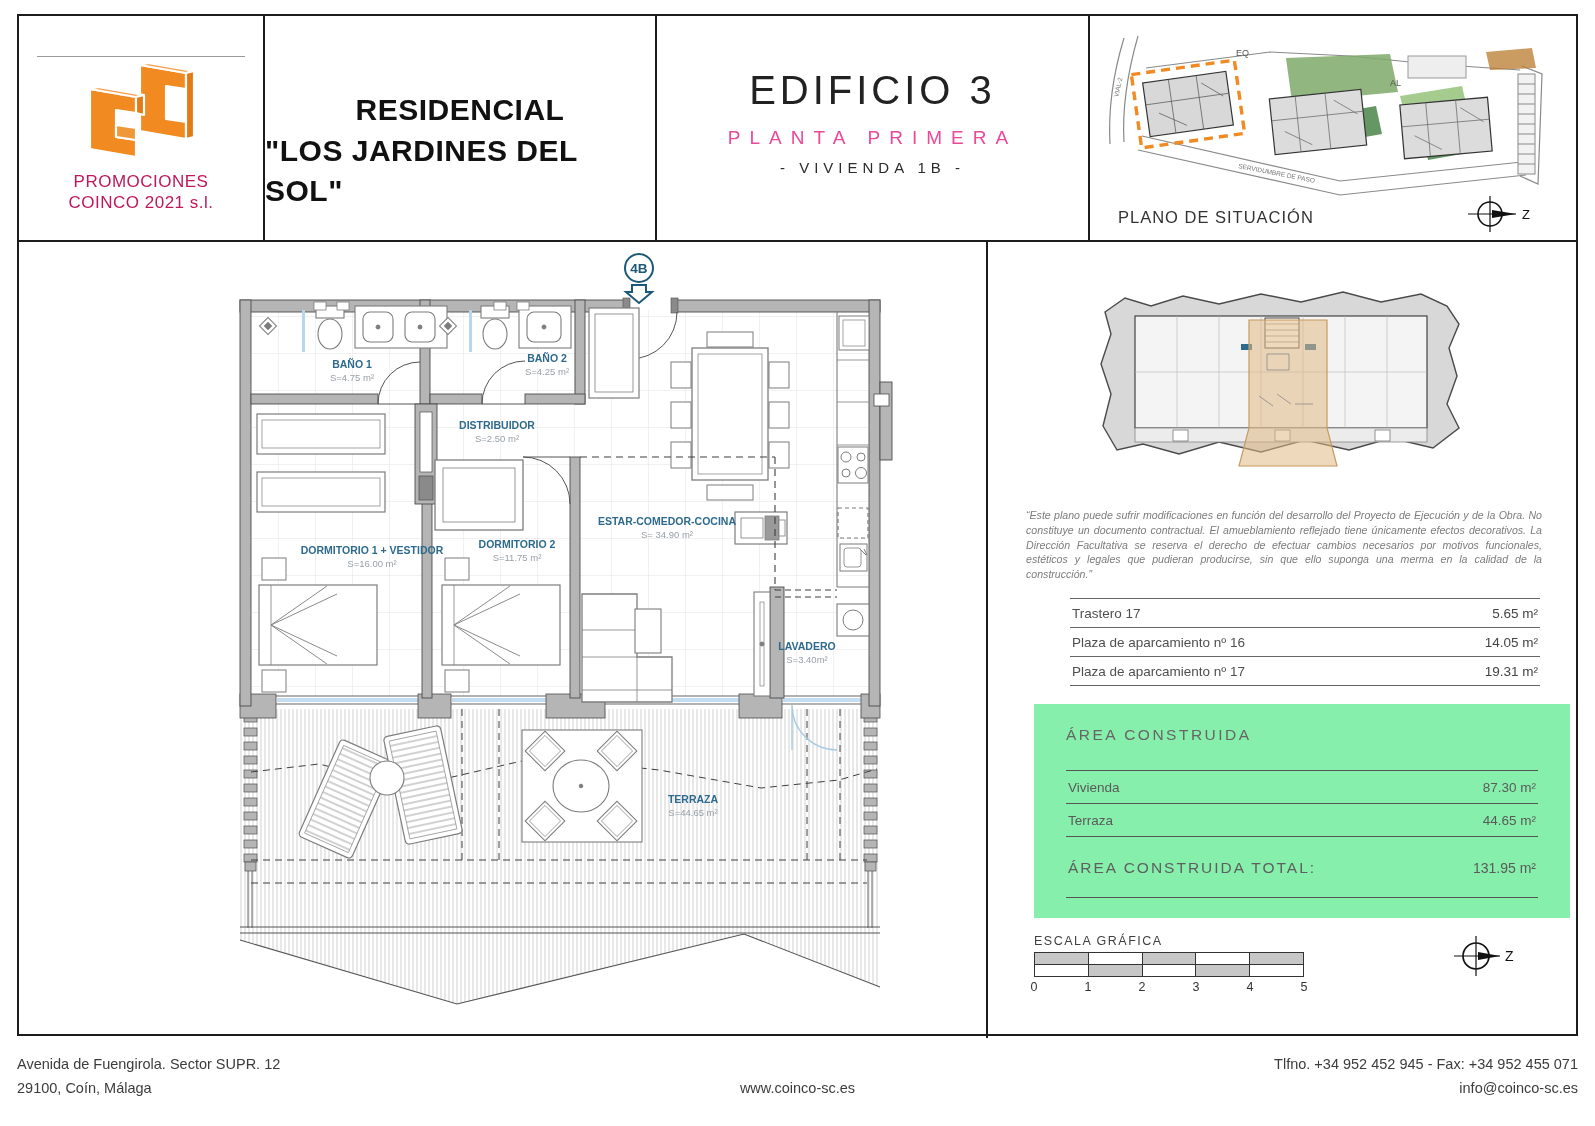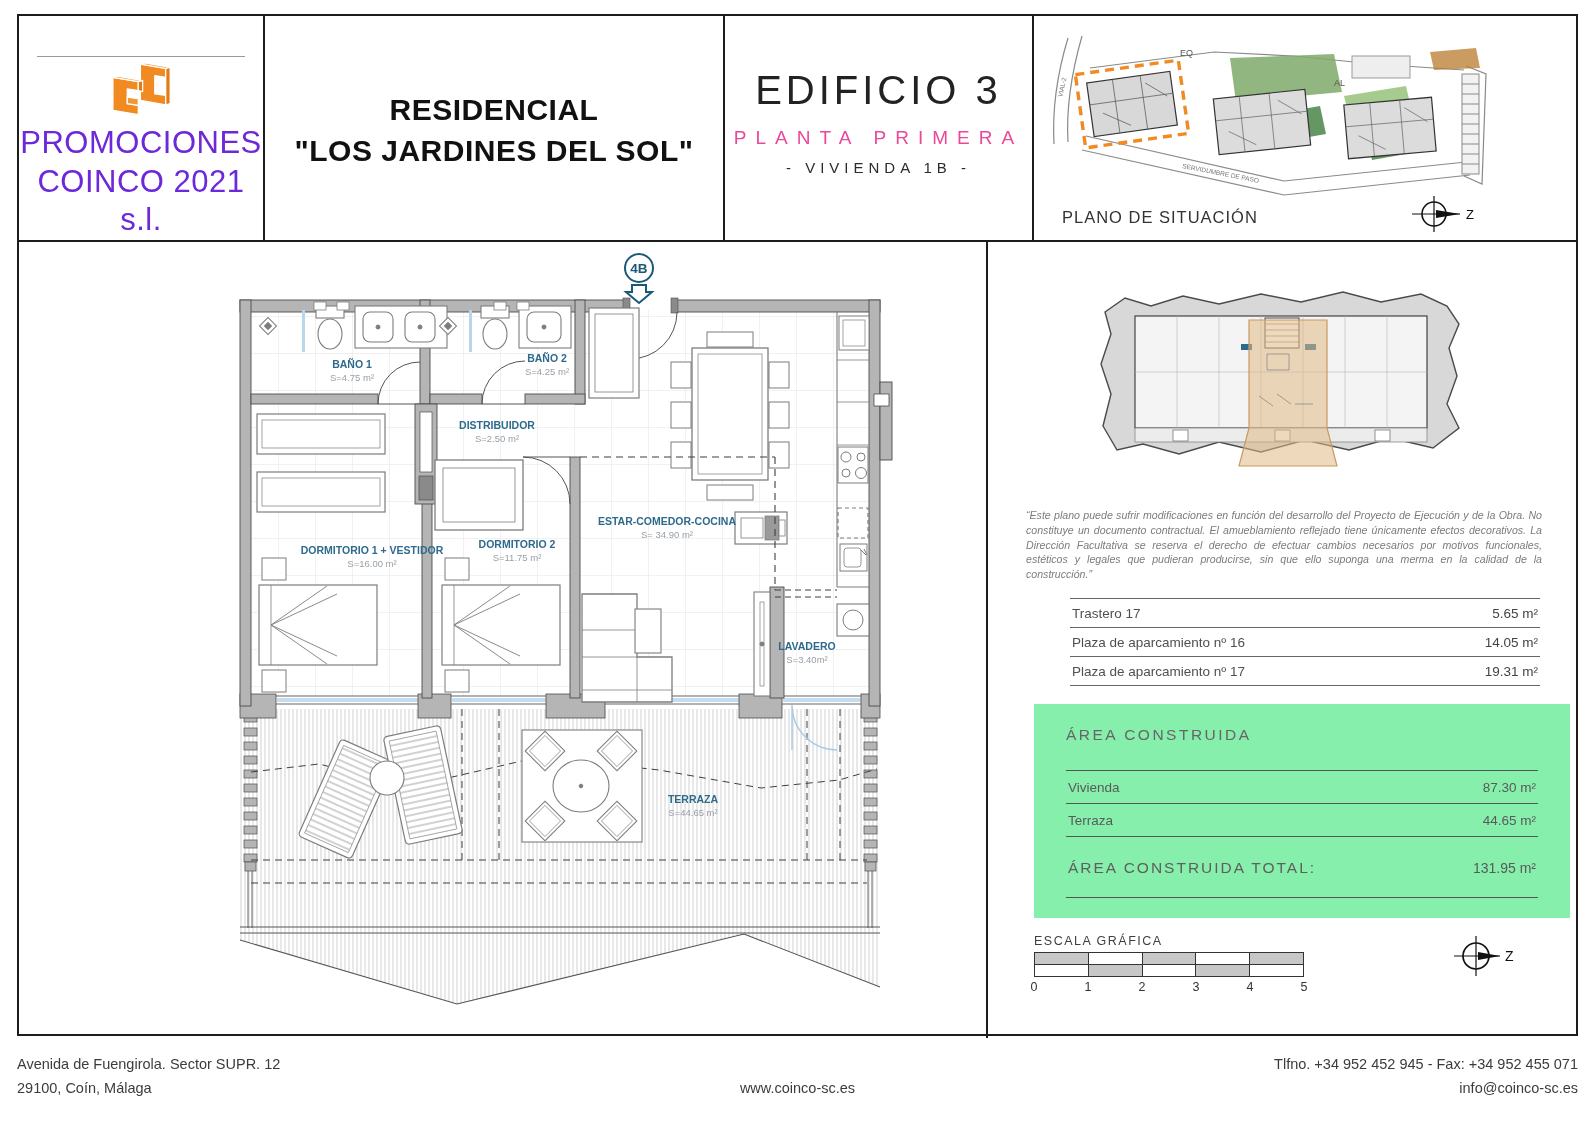--- a/index.html
+++ b/index.html
@@ -6,26 +6,26 @@
   #sheet{position:relative;width:1595px;height:1126px;background:#fff;
          font-family:"Liberation Sans",sans-serif;color:#222;overflow:hidden;}
   #frame{position:absolute;left:17px;top:14px;width:1561px;height:1022px;
          border:2px solid #1c1c1c;box-sizing:border-box;display:flex;flex-direction:column;}
   
   #header{display:flex;height:226px;border-bottom:2px solid #1c1c1c;box-sizing:border-box;}
   .hcell{box-sizing:border-box;border-right:2px solid #1c1c1c;height:100%;}
   .hcell:last-child{border-right:none;}
   #logo-cell{width:246px;display:flex;flex-direction:column;align-items:center;padding-top:40px;}
   #logo-rule{width:208px;height:1px;background:#9a9a9a;margin-bottom:6px;}
-  #company-name{margin-top:4px;text-align:center;color:#6d28d9;font-size:31px;
+  #company-name{margin-top:4px;text-align:center;color:#be185d;font-size:17px;
                 letter-spacing:.5px;line-height:1.25;font-weight:500;}
-  #title-cell{width:460px;display:flex;flex-direction:column;justify-content:flex-start;
+  #title-cell{width:392px;display:flex;flex-direction:column;justify-content:flex-start;
               align-items:center;padding-top:74px;}
   .proj-title{font-size:30px;font-weight:bold;color:#111;line-height:1.35;letter-spacing:.5px;}
-  #edificio-cell{width:309px;text-align:center;padding-top:52px;color:#2b2b2b;}
+  #edificio-cell{width:433px;text-align:center;padding-top:52px;color:#2b2b2b;}
   #building-name{font-size:40px;letter-spacing:4px;font-weight:400;color:#222;}
   #floor-name{font-size:19px;letter-spacing:9px;margin-top:14px;color:#ec4899;}
   #unit-name{font-size:15px;letter-spacing:5px;margin-top:10px;color:#2b2b2b;}
   #site-cell{flex:1;position:relative;}
   
   #main{flex:1;display:flex;}
   #plan-cell{width:969px;border-right:2px solid #1c1c1c;box-sizing:border-box;position:relative;}
   #sidebar{flex:1;position:relative;padding:0;}
   #keyplan-wrap{display:flex;justify-content:center;margin-top:34px;}
   #disclaimer{margin:28px 34px 0 38px;font-size:10.6px;font-style:italic;color:#7c7c7c;

